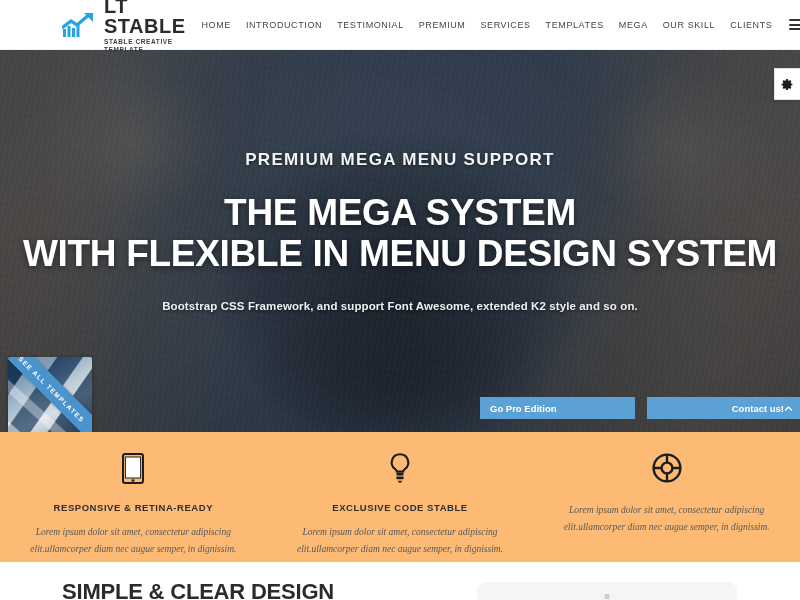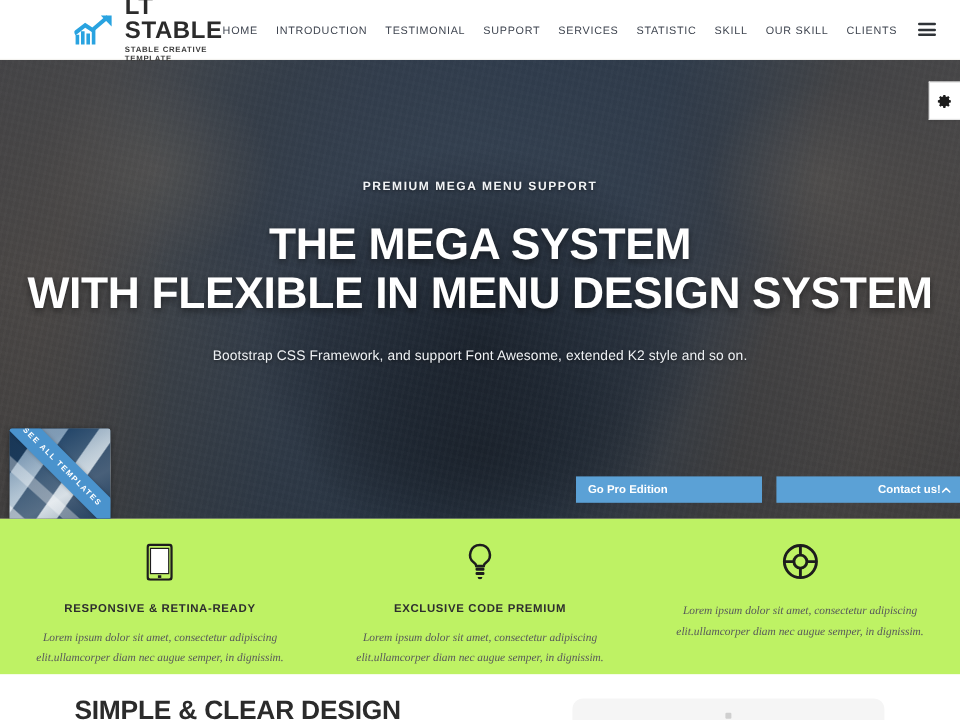--- a/index.html
+++ b/index.html
@@ -13,20 +13,21 @@
 
   
   .header {
     position:relative;
     height:50px;
     background:#ffffff;
     display:flex;
     align-items:center;
     border-bottom:1px solid #f3f2ef;
     z-index:30;
+    gap:16px;
   }
   .logo-wrap {
     display:flex;
     align-items:center;
     margin-left:62px;
     gap:6px;
   }
   .logo-mark { width:36px; height:26px; display:block; flex:none; }
   .logo-text { line-height:1; }
   .logo-title {
@@ -111,39 +112,39 @@
     background:linear-gradient(180deg, rgba(41,53,68,.62) 0%, rgba(38,49,63,.55) 45%, rgba(30,40,52,.6) 100%);
   }
   .hero-content {
     position:relative;
     z-index:5;
     text-align:center;
     padding-top:100px;
     color:#fff;
   }
   .hero-kicker {
-    font-size:10px;
+    font-size:17px;
     font-weight:bold;
     letter-spacing:1.3px;
     color:#f2f4f6;
     text-shadow:0 1px 3px rgba(0,0,0,.5);
   }
   .hero-title {
     margin-top:22px;
     font-size:37px;
     font-weight:bold;
     line-height:41px;
     letter-spacing:-0.3px;
     color:#ffffff;
     text-shadow:0 2px 6px rgba(0,0,0,.45);
   }
   .hero-sub {
     margin-top:26px;
     font-size:11.5px;
-    font-weight:normal;
+    font-weight:bold;
     color:#eef1f4;
     letter-spacing:.1px;
     text-shadow:0 1px 3px rgba(0,0,0,.55);
   }
 
   
   .ribbon {
     position:absolute;
     left:8px;
     top:307px;
@@ -240,21 +241,21 @@
     cursor:pointer;
     z-index:12;
     box-shadow:-1px 1px 3px rgba(0,0,0,.12);
   }
   .gear { width:13px; height:13px; display:block; }
 
   
   .features {
     height:130px;
     display:flex;
-    background:#bef264;
+    background:#fdba74;
     padding-top:18px;
     justify-content:space-between;
   }
   .feature {
     flex:1;
     text-align:center;
     padding:0 14px;
   }
   .feature-icon {
     height:36px;
@@ -336,24 +337,24 @@
     <span class="logo-text">
       <span class="logo-title">LT STABLE</span>
       <span class="logo-tagline">STABLE CREATIVE TEMPLATE</span>
     </span>
   </div>
 
   <nav class="nav">
     <a class="nav-item">HOME</a>
     <a class="nav-item">INTRODUCTION</a>
     <a class="nav-item">TESTIMONIAL</a>
-    <a class="nav-item">SUPPORT</a>
+    <a class="nav-item">PREMIUM</a>
     <a class="nav-item">SERVICES</a>
-    <a class="nav-item">STATISTIC</a>
-    <a class="nav-item">SKILL</a>
+    <a class="nav-item">TEMPLATES</a>
+    <a class="nav-item">MEGA</a>
     <a class="nav-item">OUR SKILL</a>
     <a class="nav-item">CLIENTS</a>
     <span class="burger">
       <span></span>
         <span></span>
         <span></span>
     </span>
   </nav>
 </div>
 
@@ -418,21 +419,21 @@
 
   <div class="feature">
     <div class="feature-icon">
       <svg width="24" height="32" viewBox="0 0 24 32">
         <path d="M12 2.2a8.2 8.2 0 0 0-4.9 14.8c1 .75 1.6 1.6 1.75 2.6h6.3c.15-1 .75-1.85 1.75-2.6A8.2 8.2 0 0 0 12 2.2z" fill="none" stroke="#1d1d1d" stroke-width="2.1"></path>
         <rect x="8.3" y="21" width="7.4" height="2.6" rx="1" fill="#1d1d1d"></rect>
         <rect x="8.3" y="24.6" width="7.4" height="2.6" rx="1" fill="#1d1d1d"></rect>
         <path d="M10 28.8h4a2 2 0 0 1-4 0z" fill="#1d1d1d"></path>
       </svg>
     </div>
-    <div class="feature-title">EXCLUSIVE CODE PREMIUM</div>
+    <div class="feature-title">EXCLUSIVE CODE STABLE</div>
     <div class="feature-text">
       <div>Lorem ipsum dolor sit amet, consectetur adipiscing</div>
       <div>elit.ullamcorper diam nec augue semper, in dignissim.</div>
     </div>
   </div>
 
   <div class="feature">
     <div class="feature-icon">
       <svg width="30" height="30" viewBox="0 0 30 30">
         <circle cx="15" cy="15" r="13.4" fill="none" stroke="#1d1d1d" stroke-width="2.4"></circle>

